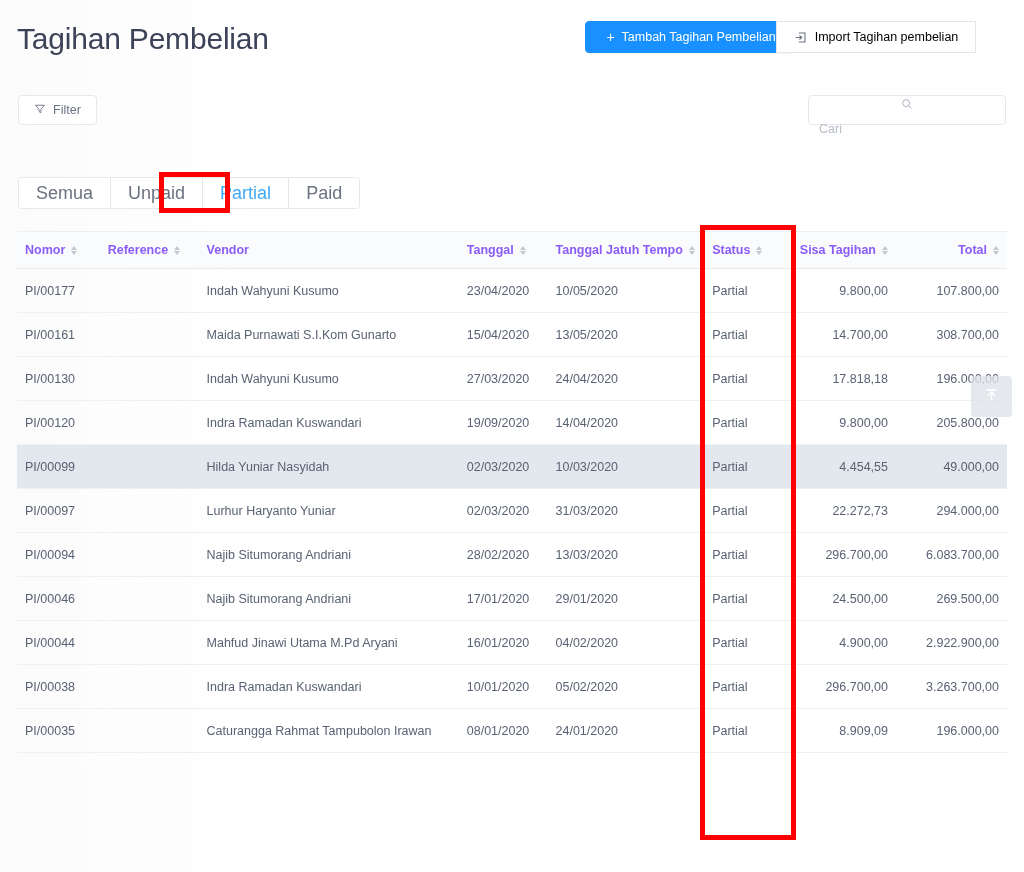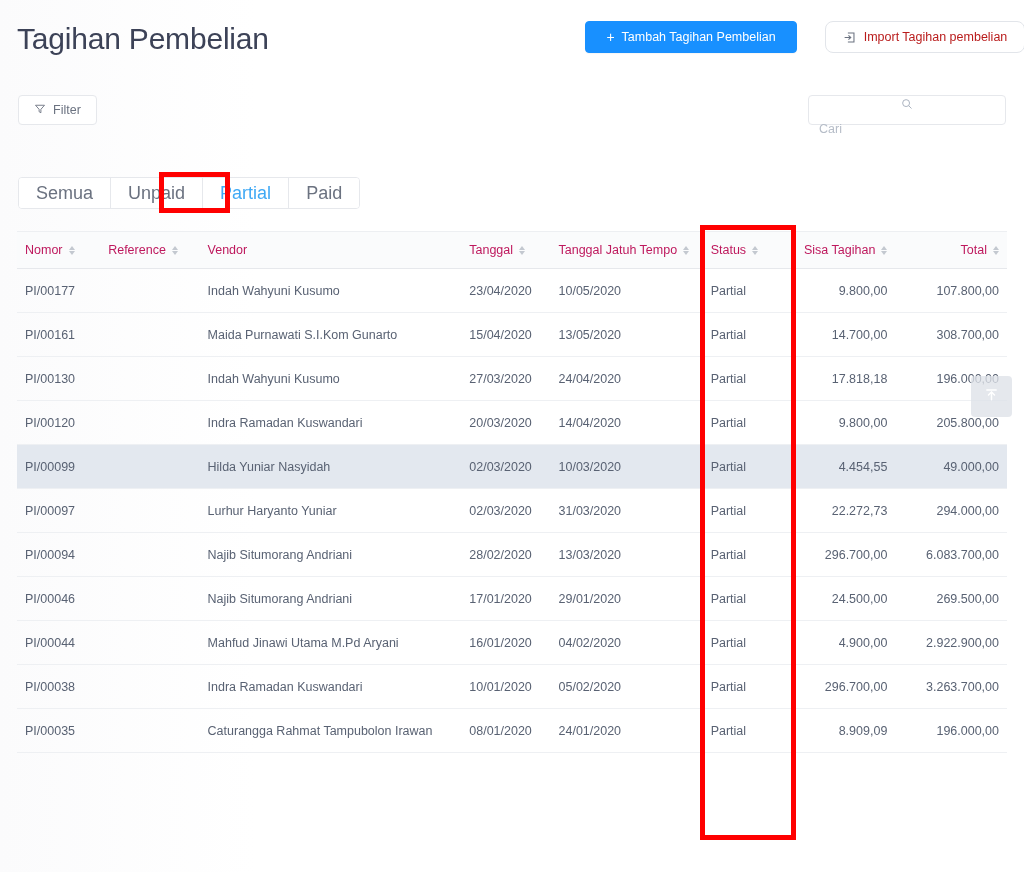--- a/index.html
+++ b/index.html
@@ -60,28 +60,28 @@
     box-sizing: border-box;
     box-shadow: 0 1px 1px rgba(0,0,0,0.04);
   }
   .btn-primary .plus {
     font-size: 14px;
     line-height: 1;
     font-weight: 400;
   }
   .btn-outline {
     position: absolute;
-    left: 825px;
+    left: 776px;
     top: 21px;
     width: 200px;
     height: 32px;
     background: #ffffff;
     border: 1px solid #e2e5ea;
-    border-radius: 8px;
-    color: #b91c1c;
+    border-radius: 0;
+    color: #000000;
     font-size: 12.5px;
     display: flex;
     align-items: center;
     justify-content: center;
     gap: 8px;
     cursor: pointer;
     box-sizing: border-box;
   }
   .icon-import {
     display: inline-block;
@@ -171,22 +171,22 @@
     left: 17px;
     top: 231px;
     width: 990px;
     border-collapse: collapse;
     font-size: 12.5px;
   }
   .table thead th {
     background: #fafbfc;
     border-top: 1px solid #edeff2;
     border-bottom: 1px solid #e6e8ec;
-    color: #be185d;
-    font-weight: 400;
+    color: #8b5cf6;
+    font-weight: 700;
     font-size: 12.5px;
     text-align: left;
     padding: 11px 8px;
     white-space: nowrap;
     cursor: pointer;
     height: 37px;
     box-sizing: border-box;
   }
   .th-inner {
     display: flex;
@@ -412,21 +412,21 @@
           <td class="c-tanggal">27/03/2020</td>
           <td class="c-jatuh">24/04/2020</td>
           <td class="c-status status-partial">Partial</td>
           <td class="c-sisa cell-num">17.818,18</td>
           <td class="c-total cell-num">196.000,00</td>
         </tr>
         <tr>
           <td class="c-nomor link">PI/00120</td>
           <td class="c-reference"></td>
           <td class="c-vendor">Indra Ramadan Kuswandari</td>
-          <td class="c-tanggal">20/03/2020</td>
+          <td class="c-tanggal">19/09/2020</td>
           <td class="c-jatuh">14/04/2020</td>
           <td class="c-status status-partial">Partial</td>
           <td class="c-sisa cell-num">9.800,00</td>
           <td class="c-total cell-num">205.800,00</td>
         </tr>
         <tr class="hovered">
           <td class="c-nomor link">PI/00099</td>
           <td class="c-reference"></td>
           <td class="c-vendor">Hilda Yuniar Nasyidah</td>
           <td class="c-tanggal">02/03/2020</td>

